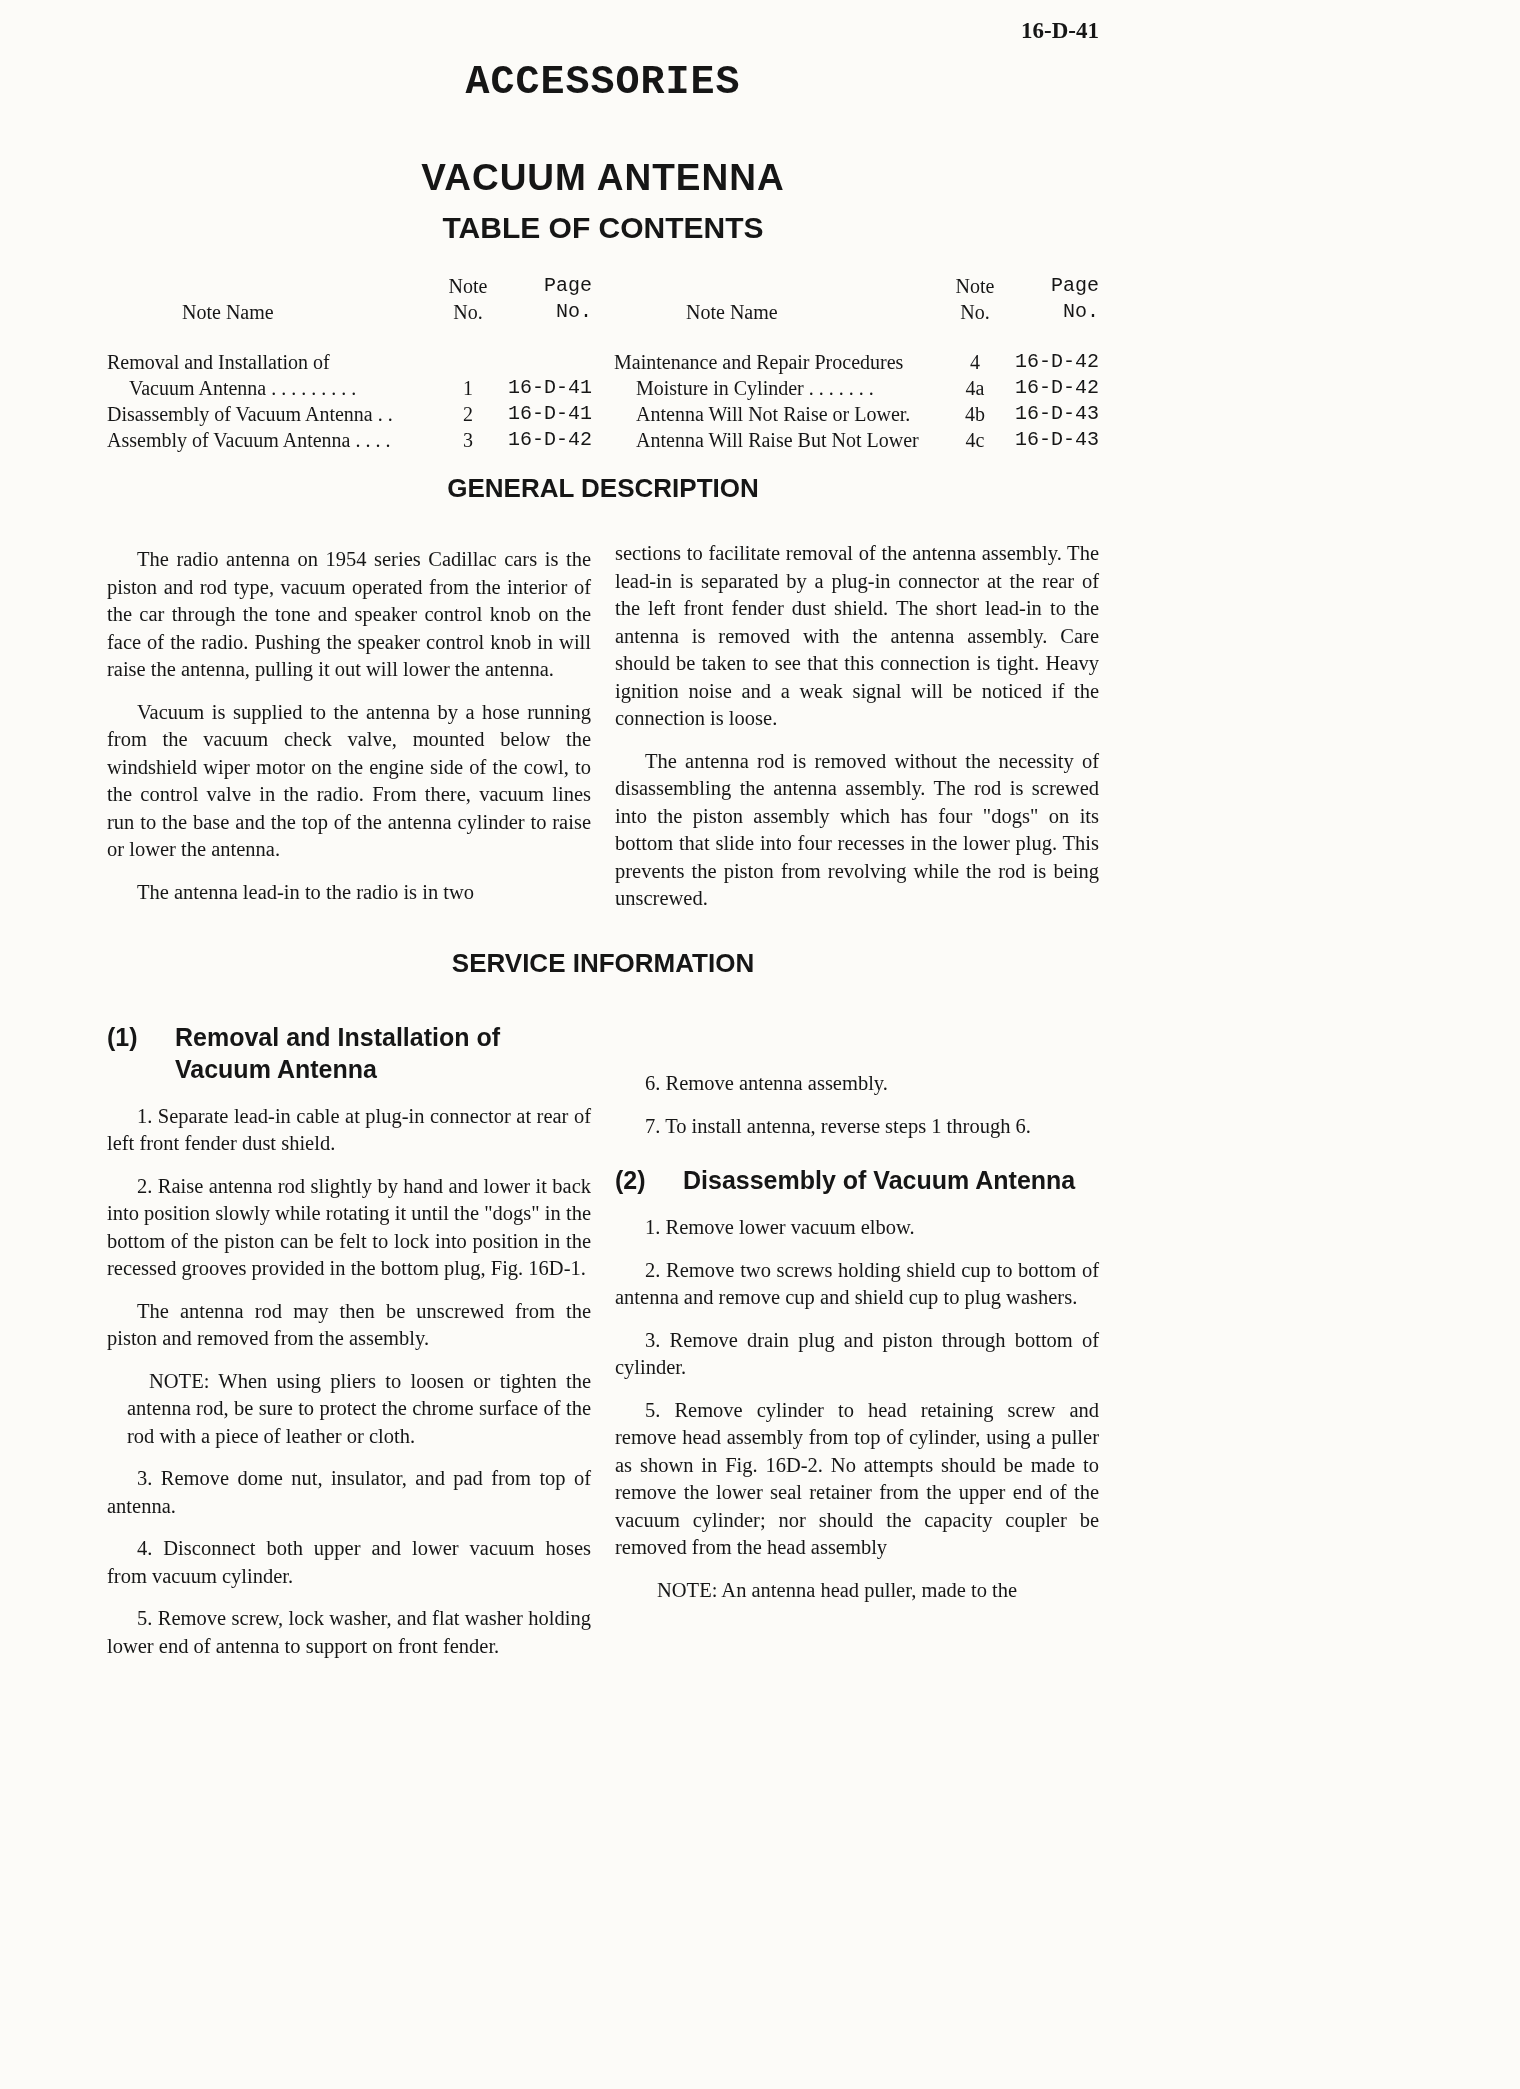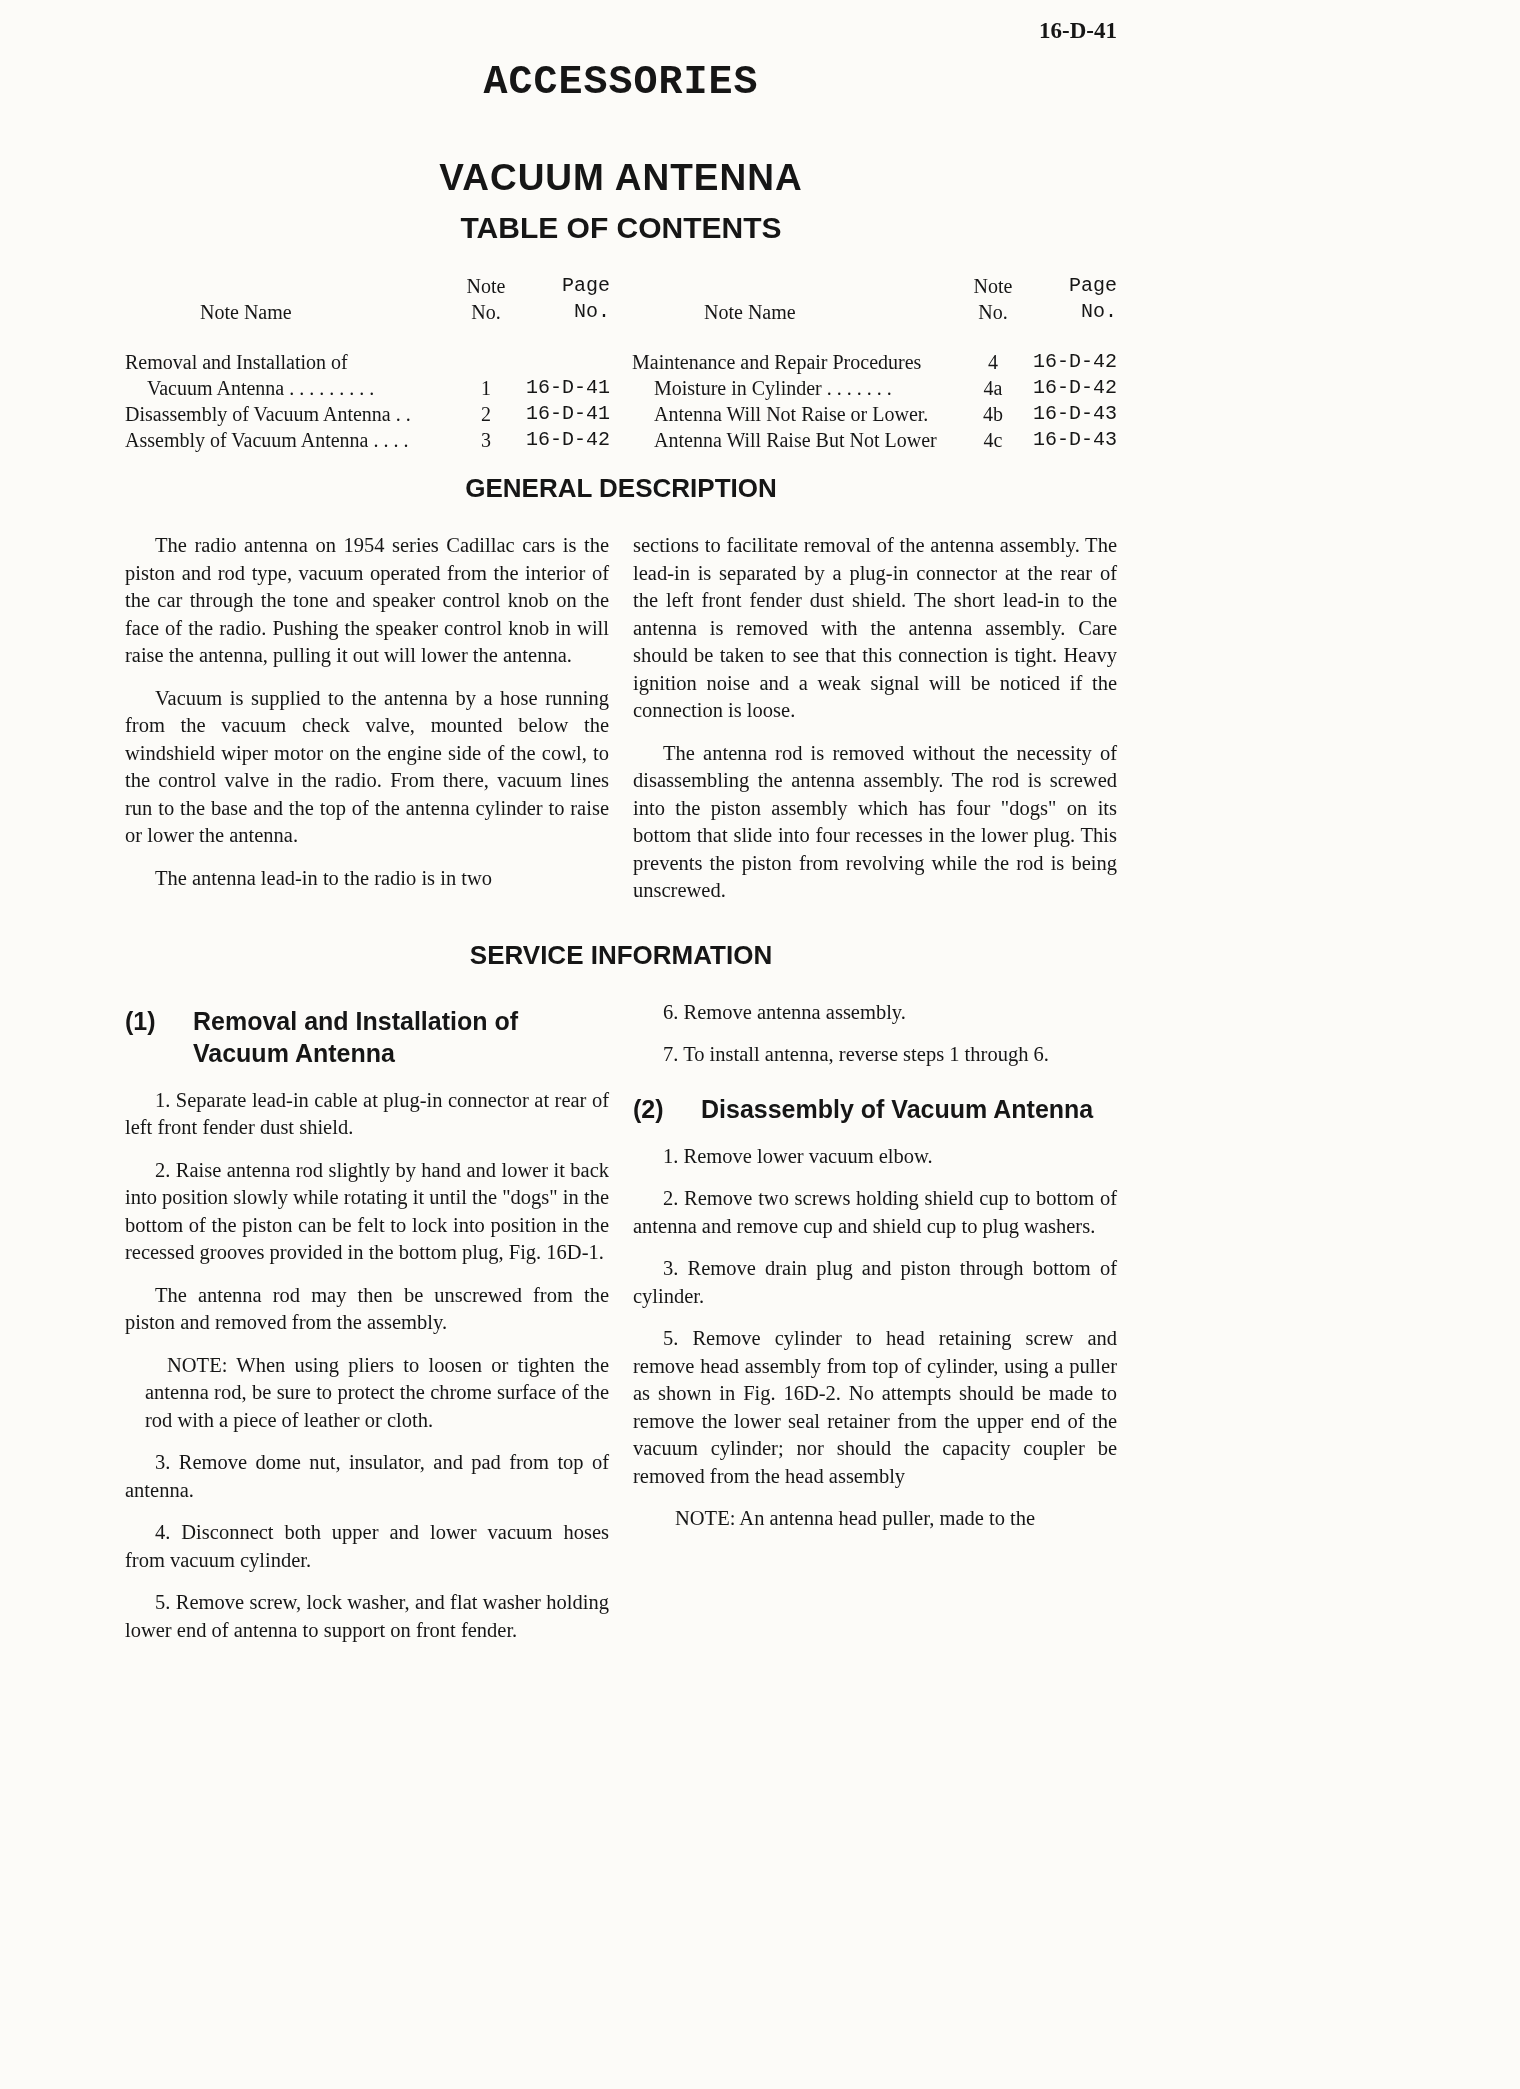--- a/index.html
+++ b/index.html
@@ -6,21 +6,21 @@
   html, body { background: #ffffff; }
   body {
     width: 1520px; height: 2089px;
     position: relative;
     background: #fcfbf8;
     color: #161616;
     font-family: "Liberation Serif", serif;
   }
   .content {
     position: absolute;
-    left: 125px; top: 0;
+    left: 107px; top: 0;
     width: 992px;
   }
   .page-number {
     text-align: right;
     font-weight: 700;
     font-size: 23px;
     padding-top: 18px;
   }
   .doc-title {
     text-align: center;
@@ -65,21 +65,22 @@
   .sec-heading {
     text-align: center;
     font-family: "Liberation Sans", sans-serif;
     font-weight: 700;
     font-size: 26px;
     margin-top: 20px;
   }
   .cols {
     display: flex;
     gap: 24px;
-    margin-top: 28px;
+    margin-top: 36px;
+    align-items: center;
   }
   .col {
     flex: 1;
     font-size: 20.5px;
     line-height: 27.5px;
     text-align: justify;
   }
   .col p { margin-bottom: 15px; text-indent: 30px; }
   .col p.noindent { text-indent: 0; }
   .col p.note { padding-left: 20px; text-indent: 22px; }

